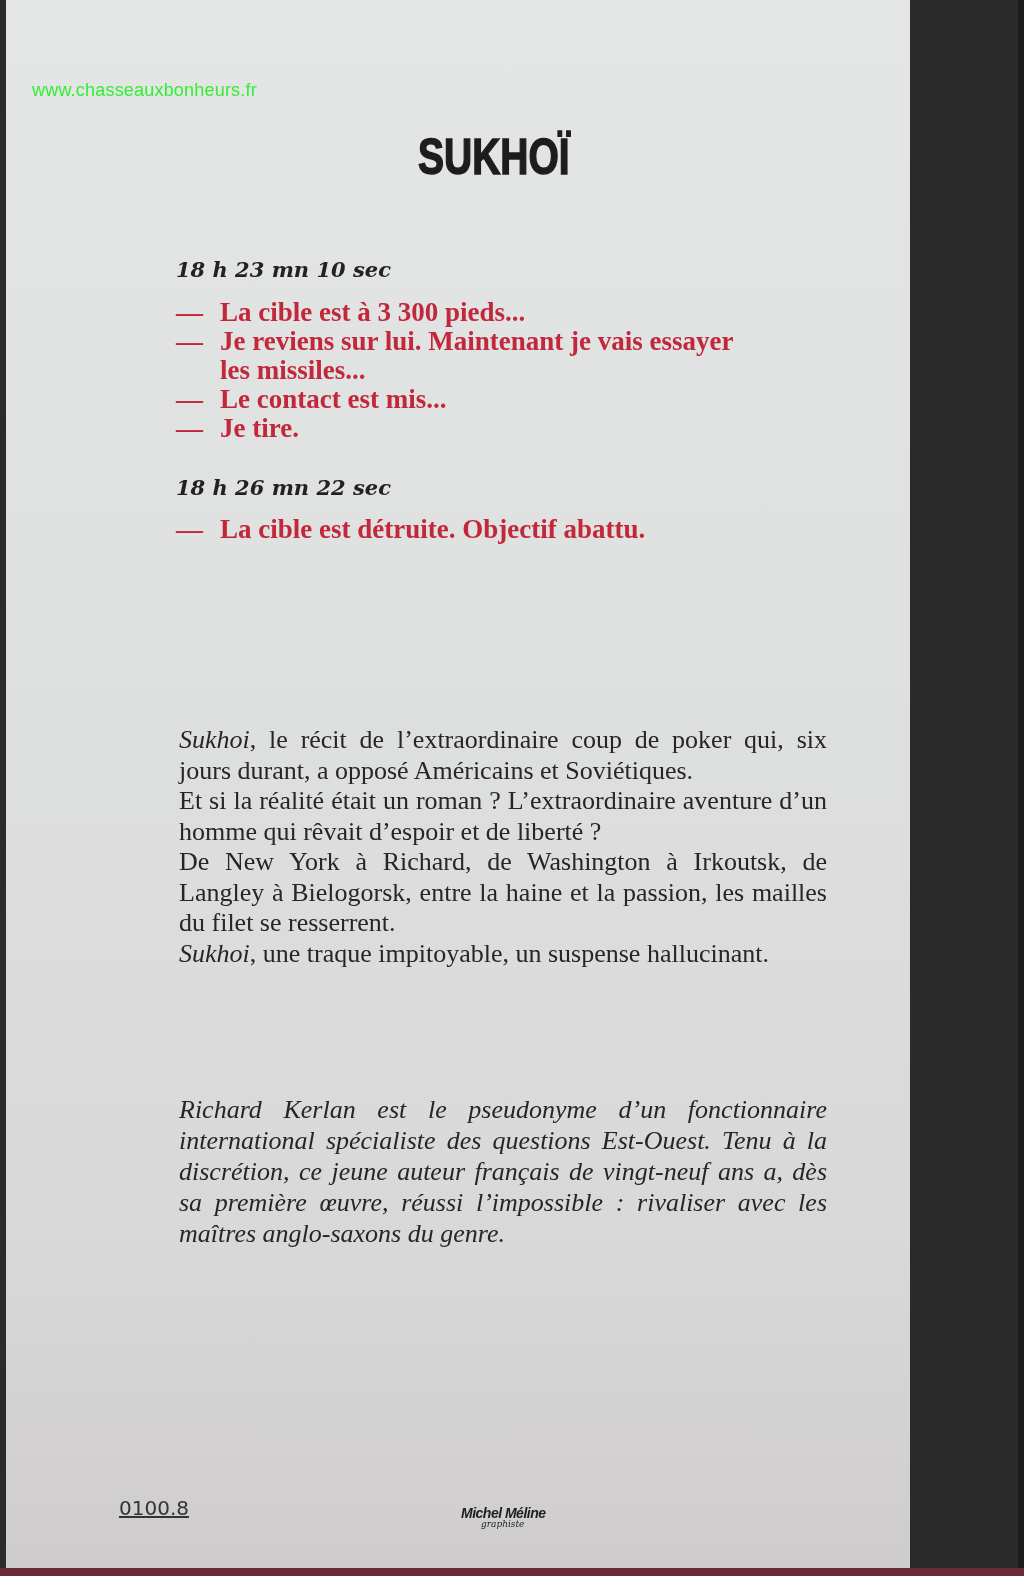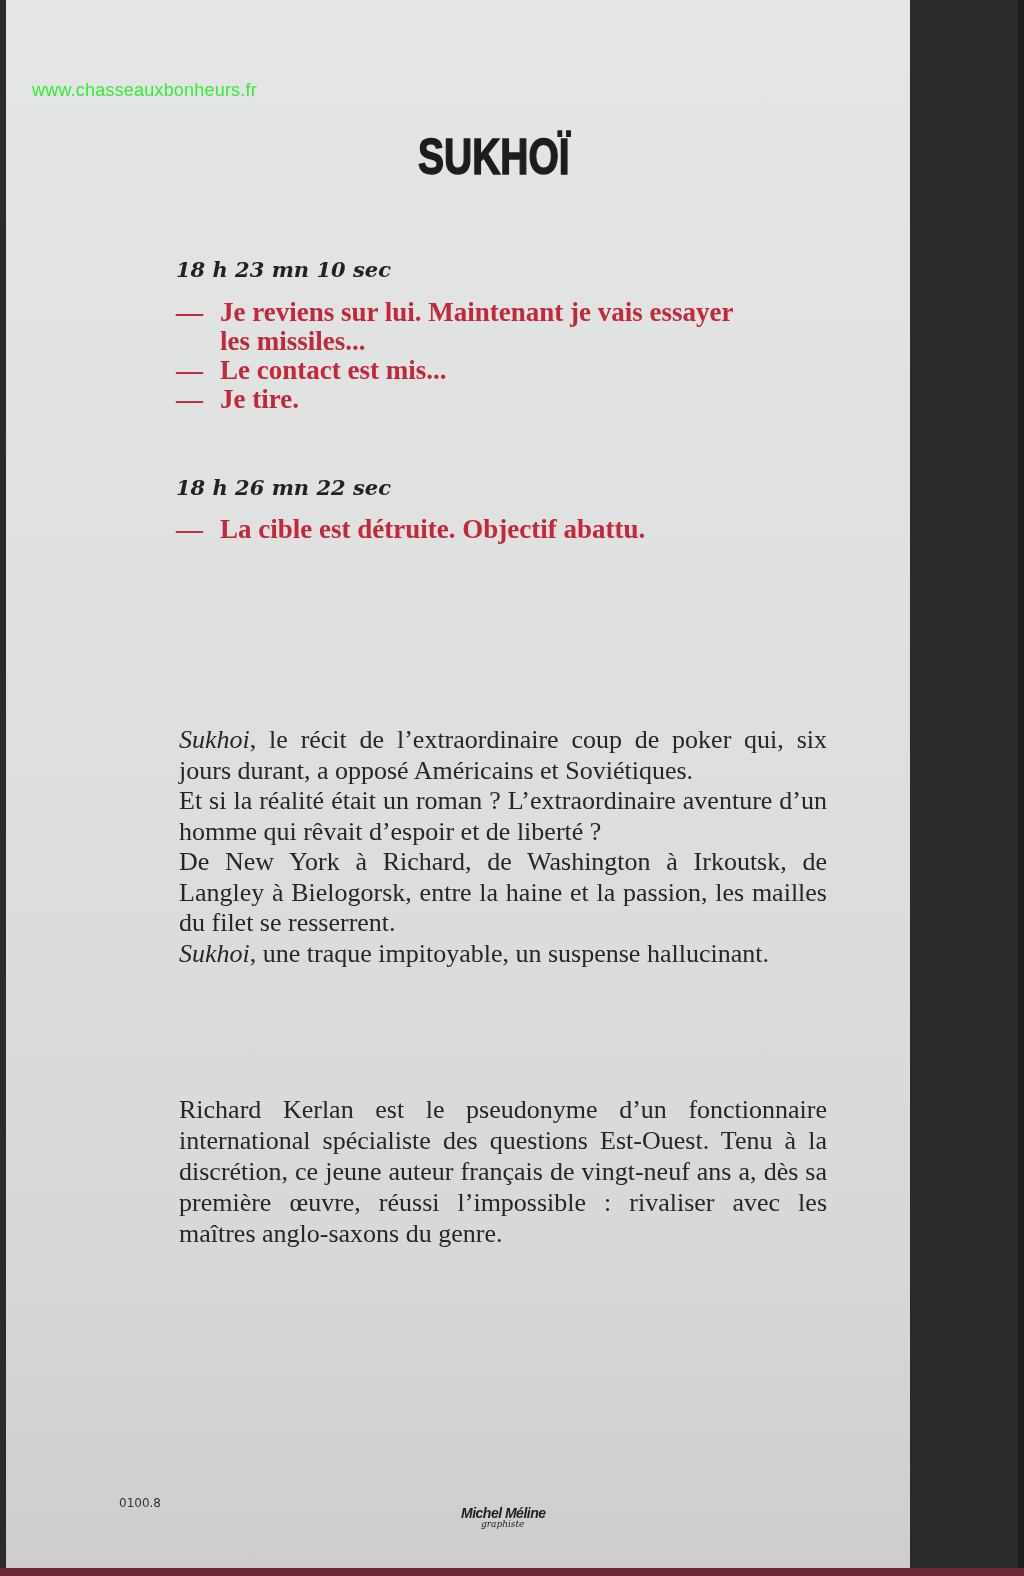--- a/index.html
+++ b/index.html
@@ -111,20 +111,21 @@
     }
     .body-text em {
       font-style: italic;
     }
     .author-text {
       position: absolute;
       left: 173px;
       top: 1094px;
       width: 648px;
       font-family: "Liberation Serif", serif;
+      font-style: italic;
       font-size: 26px;
       line-height: 31px;
       color: #262626;
       text-align: justify;
     }
     .photo-credit {
       position: absolute;
       left: 952px;
       top: 1402px;
       font-family: "Liberation Sans", sans-serif;
@@ -132,22 +133,23 @@
       color: #222;
       transform: rotate(-90deg);
       transform-origin: left top;
       white-space: nowrap;
     }
     .code {
       position: absolute;
       left: 113px;
       top: 1496px;
       font-family: "DejaVu Sans", sans-serif;
-      font-size: 12px;
+      font-size: 20px;
       color: #333;
+      text-decoration: underline;
     }
     .publisher {
       position: absolute;
       left: 455px;
       top: 1505px;
       color: #1e1e1e;
     }
     .publisher .name {
       font-family: "Liberation Sans", sans-serif;
       font-style: italic;
@@ -174,20 +176,21 @@
 
   <div class="watermark">www.chasseauxbonheurs.fr</div>
 
   <div class="title">SUKHOÏ</div>
 
   <div class="timestamp" style="top:257px;">18 h 23 mn 10 sec</div>
 
   <ul class="dialogue" style="top:298px;">
     <li>
       <span class="dash">—</span>
+      <span>La cible est à 3 300 pieds...</span>
     </li>
     <li>
       <span class="dash">—</span>
       <span>Je reviens sur lui. Maintenant je vais essayer</span><br>
       <span>les missiles...</span>
     </li>
     <li>
       <span class="dash">—</span>
       <span>Le contact est mis...</span>
     </li>

